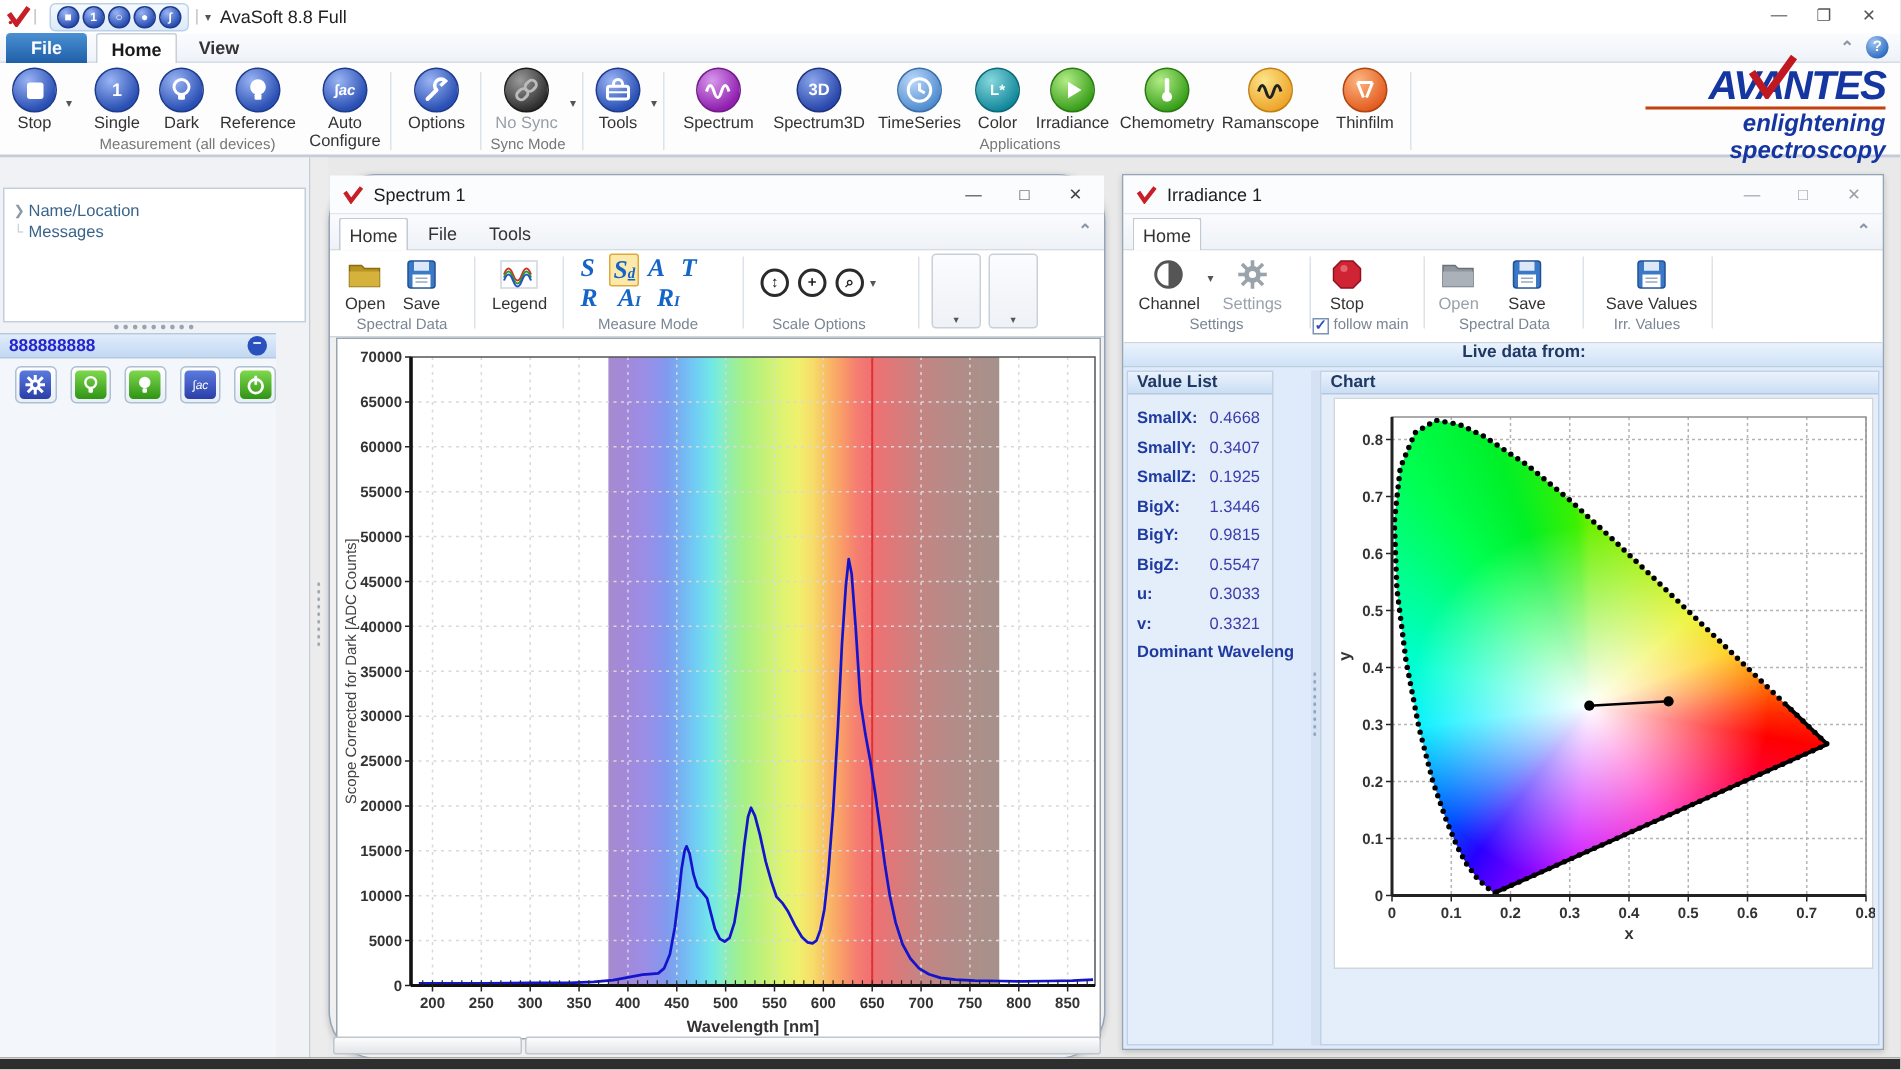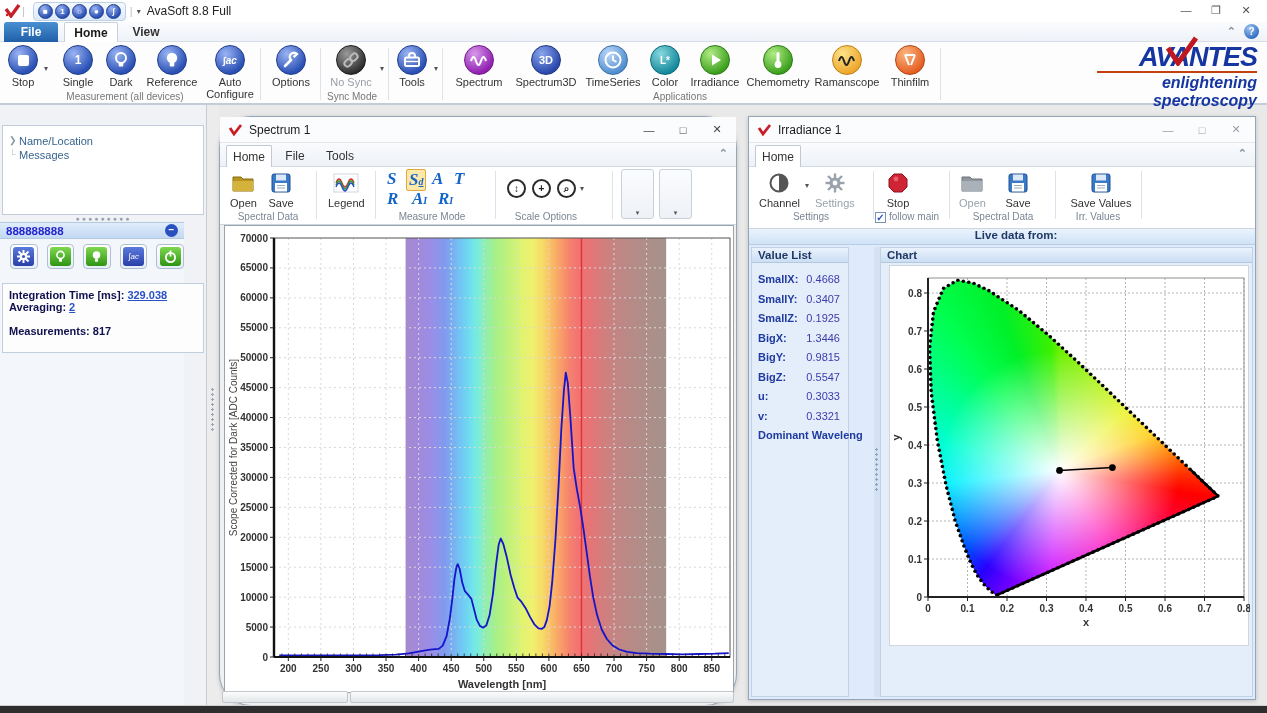--- a/index.html
+++ b/index.html
@@ -358,34 +358,20 @@
             </span>
         </span>
         <span class="dev-btn">
           <span class="dev-glyph g-green">
             <svg width="15" height="15">
                 <circle cx="7.5" cy="8.5" r="4.6" fill="none" stroke="#fff" stroke-width="1.8"></circle>
                 <line x1="7.5" y1="1.5" x2="7.5" y2="7.5" stroke="#fff" stroke-width="1.8"></line>
               </svg>
           </span>
         </span>
-      </div>
-      <div class="infobox">
-        <div>
-          <span>Integration Time  [ms]:</span>
-          <span class="linkval">329.038</span>
-        </div>
-        <div>
-          <span>Averaging:</span>
-          <span class="linkval">2</span>
-        </div>
-        <div style="margin-top:12px;">
-          <span>Measurements:</span>
-          <span>817</span>
-        </div>
       </div>
     </div>
   </div>
   <div class="vgrip">
       <span class="dots"></span>
     </div>
 
   <div class="win" style="left:219px;top:116px;width:518px;height:590px;border-radius:32px;">
     <div class="wtitle">
       <svg width="15" height="13">

